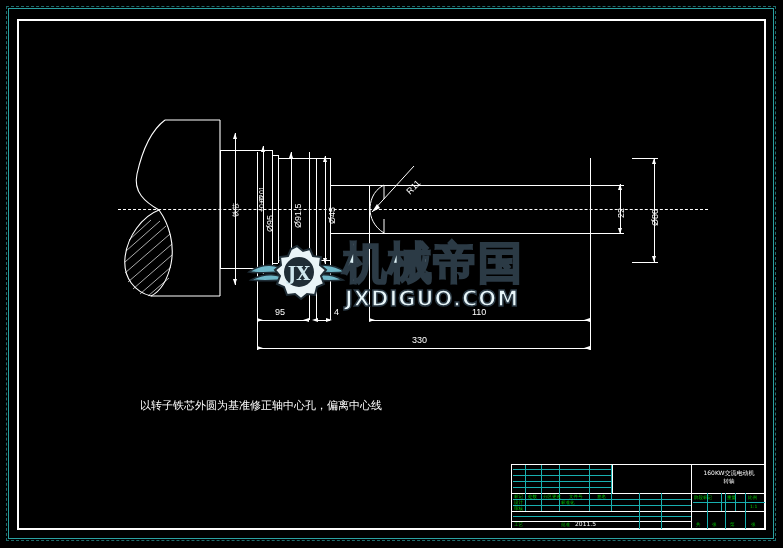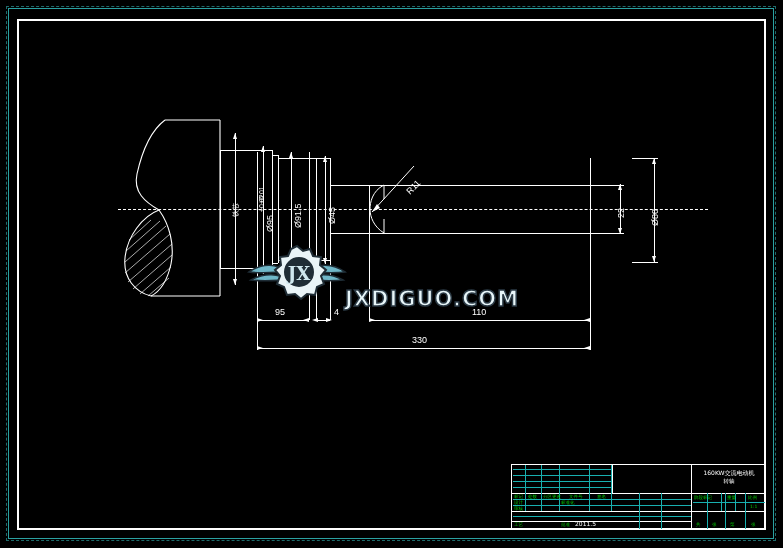--- a/index.html
+++ b/index.html
@@ -204,24 +204,26 @@
         <path d="M96 38 C82 30 68 32 58 38 C68 38 82 40 96 38 Z"></path>
       </g>
       <g fill="#e9f4f7" stroke="#1f2d36" stroke-width="2">
         <path d="M50 4 L56 9 L63 7 L66 14 L74 15 L73 23 L79 28 L74 34 L77 42
                  L70 45 L68 53 L60 52 L54 57 L48 52 L40 53 L37 45 L30 42
                  L33 34 L28 28 L34 23 L33 15 L41 14 L44 7 L50 4 Z"></path>
       </g>
       <circle cx="52" cy="30" r="16" fill="#1f2d36" stroke="#e9f4f7" stroke-width="2"></circle>
       <text x="52" y="38" font-size="18" font-family="DejaVu Serif, serif" fill="#cfe8ef" text-anchor="middle" font-weight="bold">JX</text>
     </svg>
+    <div class="wm-text">机械帝国</div>
     <div class="wm-sub">JXDIGUO.COM</div>
   </div>
 
   <div class="notes">
+    <div class="n2">以转子铁芯外圆为基准修正轴中心孔，偏离中心线</div>
   </div>
 
   <div class="tb">
 
     <div class="tbwhite" style="left:0;top:0;width:255px;height:1px;"></div>
     <div class="tbwhite" style="left:0;top:65px;width:255px;height:1px;"></div>
     <div class="tbwhite" style="left:0;top:0;width:1px;height:66px;"></div>
     <div class="tbwhite" style="left:254px;top:0;width:1px;height:66px;"></div>
 
     <div class="tbwhite" style="left:0;top:29px;width:180px;height:1px;"></div>

